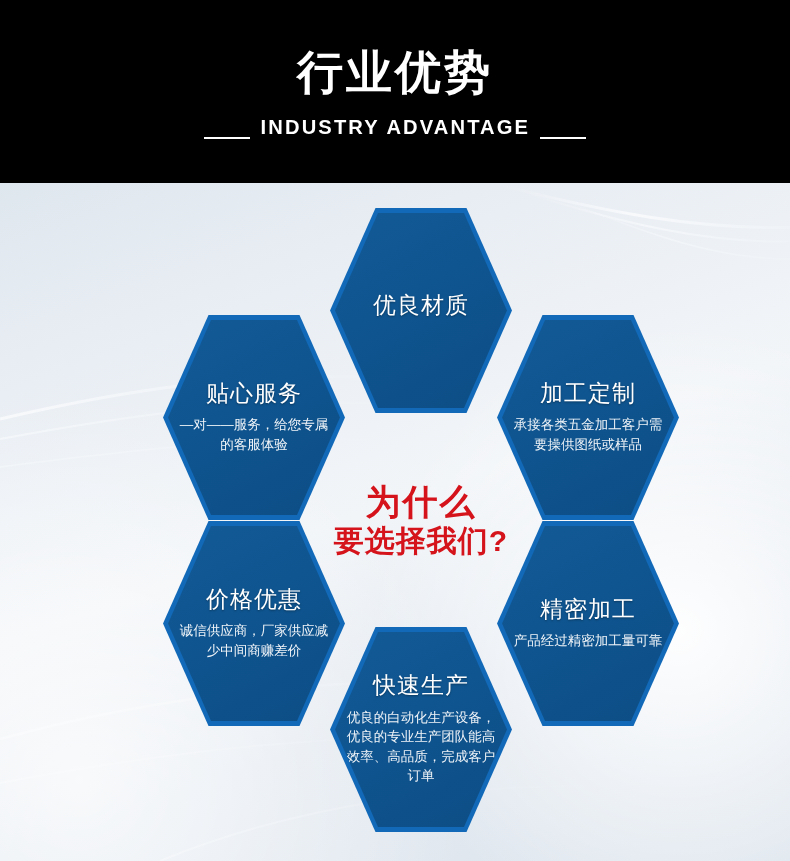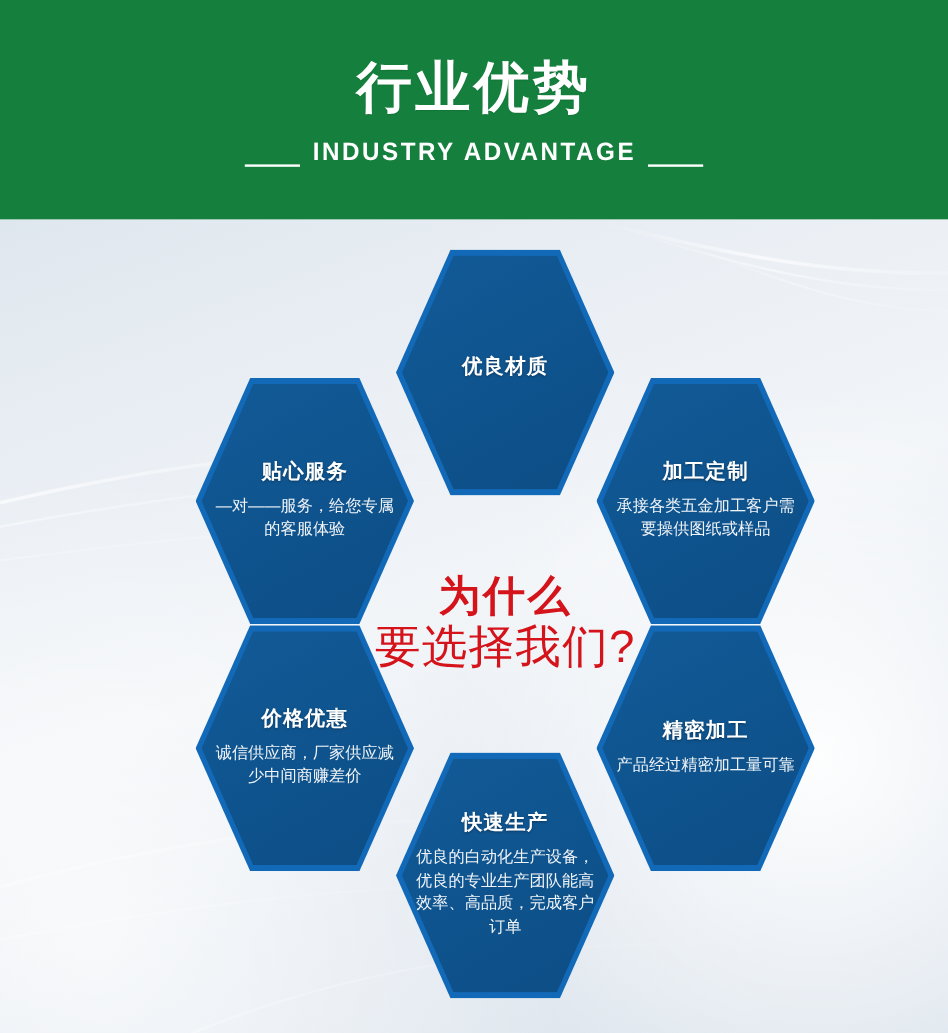--- a/index.html
+++ b/index.html
@@ -8,21 +8,21 @@
     font-family:"Liberation Sans","DejaVu Sans",sans-serif;
     overflow:hidden;background:#fff;
   }
   #page{
     position:relative;width:790px;height:861px;overflow:hidden;
   }
 
   
   #header{
     position:absolute;left:0;top:0;width:790px;height:183px;
-    background:#15803d;
+    background:#000000;
     display:flex;flex-direction:column;align-items:center;justify-content:center;
   }
   #header-title{
     color:#ffffff;
     font-size:46px;
     font-weight:bold;
     letter-spacing:3px;
     line-height:1;
     margin-top:4px;
     text-shadow:0 1px 1px rgba(0,0,0,.10);
@@ -66,21 +66,21 @@
   .hex-inner{
     flex:1;
     margin:5px;
     -webkit-clip-path:polygon(25% 0%,75% 0%,100% 50%,75% 100%,25% 100%,0% 50%);
     clip-path:polygon(25% 0%,75% 0%,100% 50%,75% 100%,25% 100%,0% 50%);
     background:linear-gradient(150deg,#125a97 0%,#0f5590 42%,#0d4d85 100%);
     display:flex;flex-direction:column;align-items:center;justify-content:center;
     padding:0 6px;box-sizing:border-box;
   }
   .hex-title{
-    color:#ffffff;font-weight:bold;font-size:17px;letter-spacing:1px;
+    color:#ffffff;font-weight:normal;font-size:23px;letter-spacing:1px;
     line-height:1.1;margin-bottom:9px;white-space:nowrap;
     text-shadow:0 1px 2px rgba(0,0,0,.35);
   }
   .hex-desc{
     color:#f0f4f8;font-size:13.5px;line-height:1.45;text-align:center;
     max-width:168px;
   }
   .hex.compact .hex-desc{max-width:176px;}
 
   
@@ -95,21 +95,21 @@
   #center{
     position:absolute;left:330px;top:238px;width:182px;height:198px;
     display:flex;flex-direction:column;align-items:center;justify-content:center;
     text-align:center;
   }
   #center-line1{
     color:#d4131a;font-size:35px;font-weight:bold;letter-spacing:2px;
     line-height:1.18;white-space:nowrap;
   }
   #center-line2{
-    color:#d4131a;font-size:38px;font-weight:normal;letter-spacing:1px;
+    color:#d4131a;font-size:30px;font-weight:bold;letter-spacing:1px;
     line-height:1.25;white-space:nowrap;
   }
 </style>
 </head>
 <body>
 
 <div id="page">
 
   <div id="header">
     <div id="header-title">行业优势</div>

